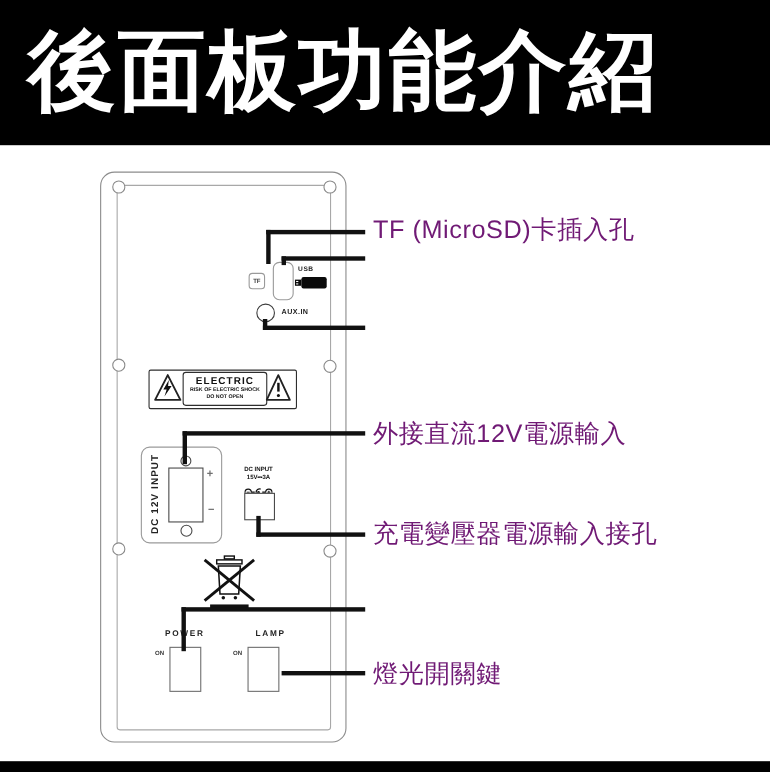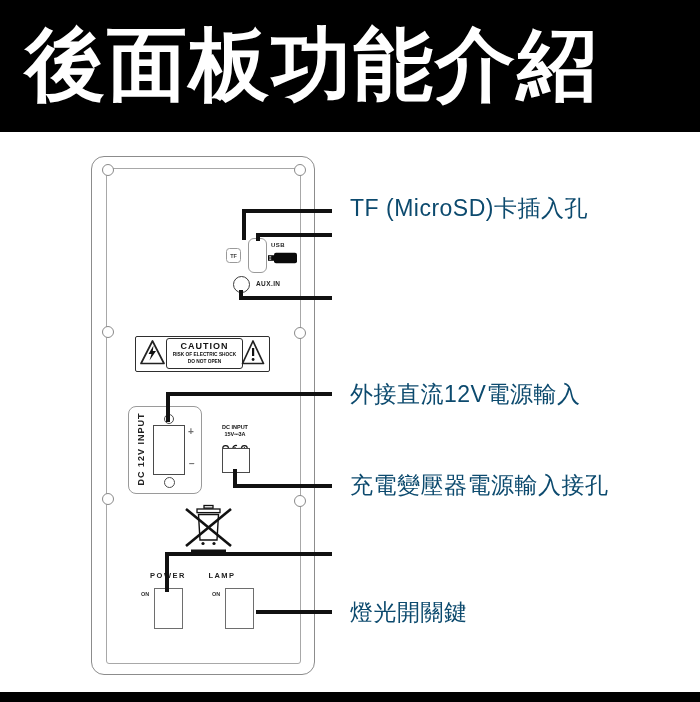--- a/index.html
+++ b/index.html
@@ -61,21 +61,21 @@
   
   .sw-label{font-size:7.5px;font-weight:bold;letter-spacing:1.5px;color:#222;text-align:center;width:60px;}
   .on-label{font-size:5.5px;font-weight:bold;color:#333;width:20px;text-align:center;}
   .switch-rect{width:27px;height:39px;border:1.3px solid #6e6e6e;background:#fff;}
 
   
   .hline,.vline{background:#111;}
 
   
   .callout-label{
-    left:350px;font-size:23px;line-height:30px;color:#0c4a6e;white-space:nowrap;
+    left:339px;font-size:23px;line-height:30px;color:#701a75;white-space:nowrap;
     font-weight:500;letter-spacing:.5px;
   }
 </style>
 </head>
 <body>
 
 <div class="stage">
 
   <div class="abs header-bar"></div>
   <div class="abs title">後面板功能介紹</div>
@@ -107,21 +107,21 @@
   <div class="abs aux-text">AUX.IN</div>
 
   <div class="abs caution-outer"></div>
   <div class="abs tri-svg" style="left:139px;top:339px;">
     <svg width="27" height="27" viewBox="0 0 27 27">
       <polygon points="13.5,2 25,24.5 2,24.5" fill="none" stroke="#222" stroke-width="1.7" stroke-linejoin="round"></polygon>
       <polygon points="14.5,6.5 9.5,15 12.5,15 10.5,21.5 17,12 13.8,12" fill="#111"></polygon>
     </svg>
   </div>
   <div class="abs caution-inner">
-    <div class="caution-title">CAUTION</div>
+    <div class="caution-title">ELECTRIC</div>
     <div class="caution-small">RISK OF ELECTRIC SHOCK</div>
     <div class="caution-small">DO NOT OPEN</div>
   </div>
   <div class="abs tri-svg" style="left:241px;top:339px;width:24px;">
     <svg width="24" height="27" viewBox="0 0 24 27">
       <polygon points="12,2 22.5,24.5 1.5,24.5" fill="none" stroke="#222" stroke-width="1.7" stroke-linejoin="round"></polygon>
       <rect x="11" y="9" width="2.2" height="8" fill="#111"></rect>
       <circle cx="12.1" cy="20.5" r="1.4" fill="#111"></circle>
     </svg>
   </div>
@@ -160,21 +160,21 @@
       <polygon points="15.5,10.5 35.5,10.5 34,36 17,36" fill="none" stroke="#111" stroke-width="1.4"></polygon>
       <circle cx="20" cy="39.5" r="1.6" fill="#111"></circle>
       <circle cx="31" cy="39.5" r="1.6" fill="#111"></circle>
       <line x1="3" y1="5" x2="48" y2="42" stroke="#111" stroke-width="2.6"></line>
       <line x1="48" y1="5" x2="3" y2="42" stroke="#111" stroke-width="2.6"></line>
       <rect x="8" y="45.5" width="35" height="4.5" fill="#111"></rect>
     </svg>
   </div>
 
   <div class="abs sw-label" style="left:138px;top:571px;">POWER</div>
-  <div class="abs sw-label" style="left:192px;top:571px;">LAMP</div>
+  <div class="abs sw-label" style="left:216px;top:571px;">LAMP</div>
   <div class="abs on-label" style="left:135px;top:591px;">ON</div>
   <div class="abs on-label" style="left:206px;top:591px;">ON</div>
   <div class="abs switch-rect" style="left:154px;top:588px;"></div>
   <div class="abs switch-rect" style="left:225px;top:588px;"></div>
 
   <div class="abs vline" style="left:242px;top:209px;width:4px;height:31px;"></div>
   <div class="abs hline" style="left:242px;top:209px;width:90px;height:4px;"></div>
 
   <div class="abs vline" style="left:256px;top:233px;width:4px;height:8px;"></div>
   <div class="abs hline" style="left:256px;top:233px;width:76px;height:4px;"></div>

